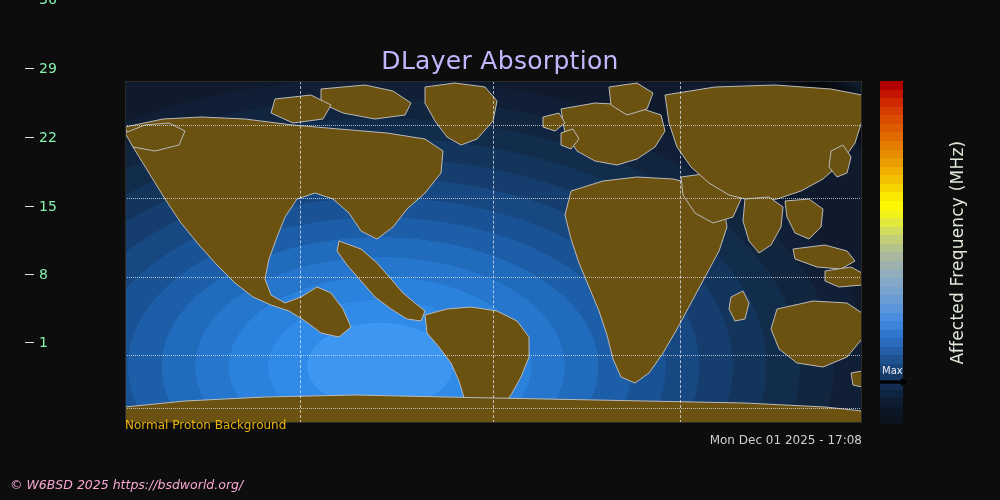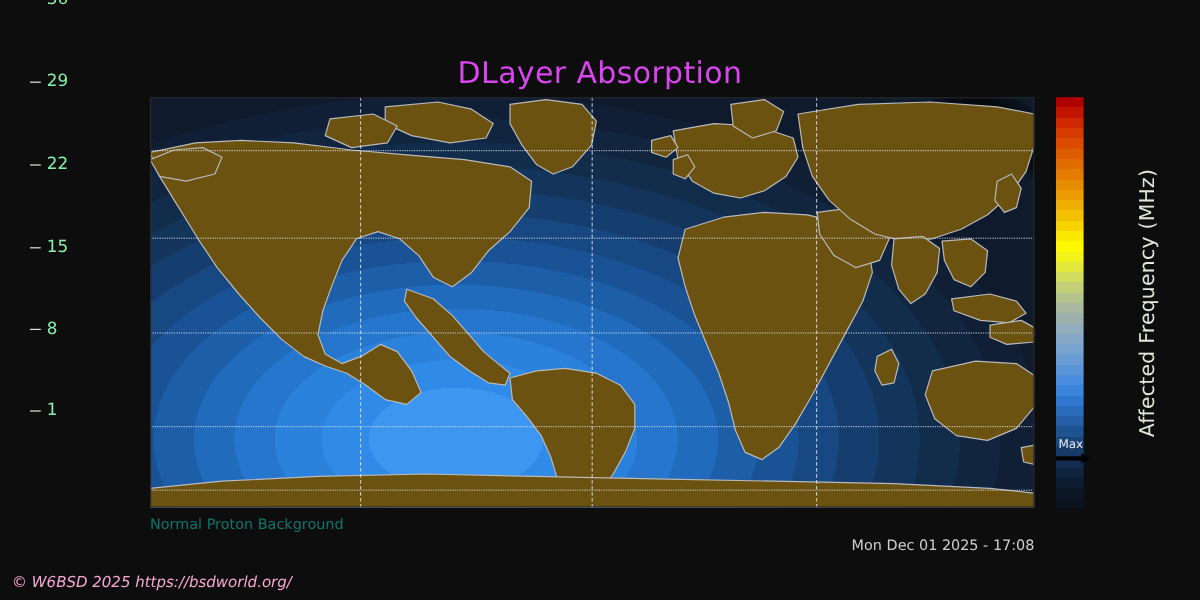--- a/index.html
+++ b/index.html
@@ -6,21 +6,21 @@
   body{
     width:1000px;height:500px;background:#0d0d0d;
     font-family:"DejaVu Sans","Liberation Sans",sans-serif;
     overflow:hidden;position:relative;
   }
   #root{position:absolute;inset:0;}
 
   
   .title{
     position:absolute;left:0;top:46px;width:1000px;text-align:center;
-    color:#d946ef;font-size:25px;letter-spacing:.3px;
+    color:#c4b5fd;font-size:25px;letter-spacing:.3px;
   }
 
   
   .map-wrap{
     position:absolute;left:125px;top:81px;width:737px;height:342px;
     overflow:hidden;background:#101a2e;
   }
   .map-ocean{position:absolute;inset:0;background:#0f1a2d;}
 
   
@@ -100,25 +100,25 @@
     letter-spacing:.2px;
   }
   .maxmark{position:absolute;left:0;top:269px;width:46px;height:24px;margin-top:17px;}
   .maxmark .mtxt{
     position:absolute;left:2px;top:-2px;color:#eaeaea;font-size:10px;
   }
   .maxmark .marrow{position:absolute;left:0;top:11px;width:28px;height:8px;}
 
   
   .status{
-    position:absolute;left:125px;top:429px;color:#0f766e;font-size:12px;
+    position:absolute;left:125px;top:417px;color:#eab308;font-size:12px;
     line-height:16px;
   }
   .stamp{
-    position:absolute;right:138px;top:447px;color:#cfcfcf;font-size:12px;
+    position:absolute;right:138px;top:433px;color:#cfcfcf;font-size:12px;
   }
   .copyright{
     position:absolute;left:10px;top:477px;color:#f9a8d4;font-size:12.5px;
     font-style:italic;
   }
 </style>
 </head>
 <body>
 
 <div id="root">

